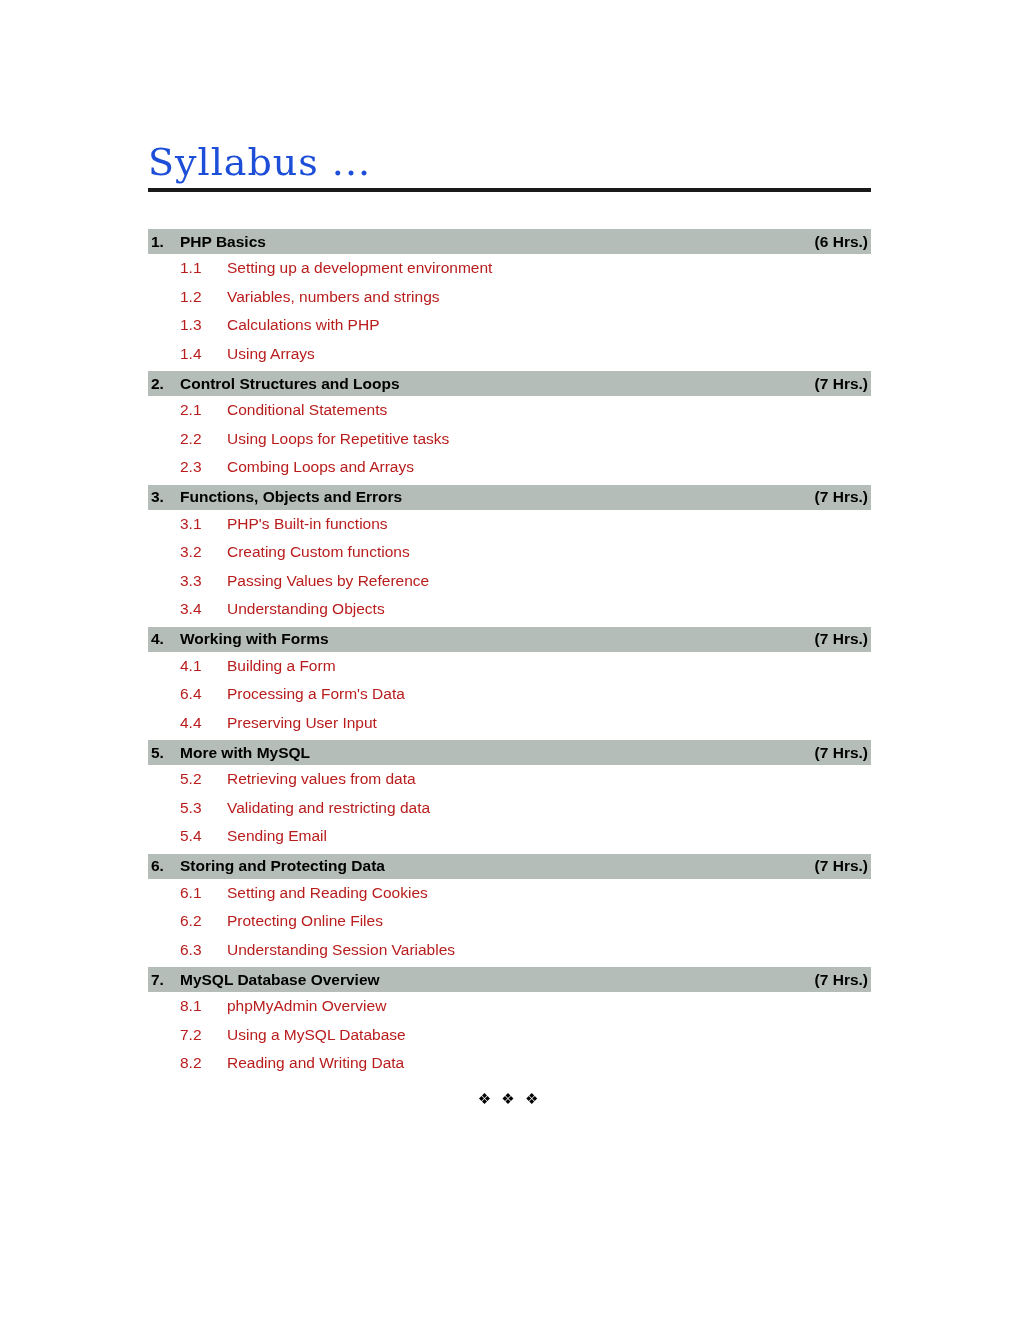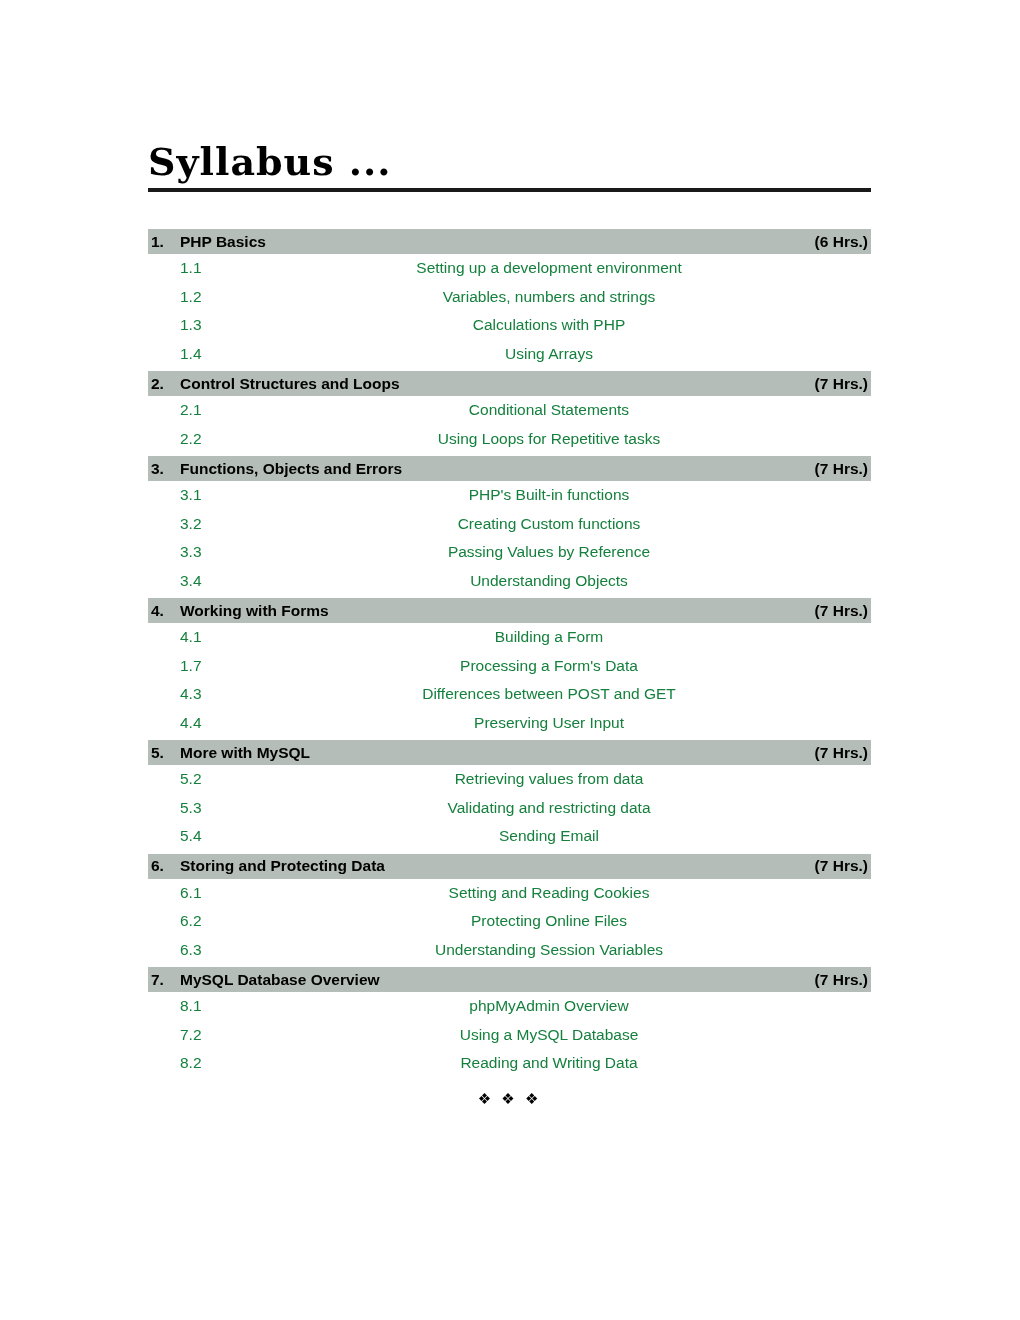--- a/index.html
+++ b/index.html
@@ -17,25 +17,25 @@
     overflow: hidden;
   }
   .content {
     position: absolute;
     left: 148px;
     top: 140px;
     width: 723px;
   }
   .page-title {
     font-family: "DejaVu Serif", serif;
-    font-weight: bold;
+    font-weight: normal;
     font-size: 38px;
     line-height: 44px;
     letter-spacing: 1px;
-    color: #000000;
+    color: #1d4ed8;
   }
   .title-rule {
     margin-top: 4px;
     height: 4px;
     background: #1a1a1a;
   }
   .sections {
     margin-top: 37px;
   }
   .section-bar {
@@ -59,29 +59,28 @@
   .bar-hours {
     flex: 0 0 auto;
     text-align: right;
     white-space: nowrap;
   }
   .item-row {
     display: flex;
     align-items: center;
     height: 28.5px;
     font-size: 15.5px;
-    color: #15803d;
+    color: #b91c1c;
   }
   .item-number {
     flex: 0 0 47px;
     margin-left: 32px;
   }
   .item-text {
     flex: 1 1 auto;
-    text-align: center;
   }
   .footer-ornament {
     margin-top: 12px;
     text-align: center;
     font-size: 15px;
     letter-spacing: 3px;
     color: #000000;
   }
 </style>
 </head>
@@ -119,20 +118,24 @@
           <span class="bar-hours">(7 Hrs.)</span>
         </div>
         <div class="item-row">
           <span class="item-number">2.1</span>
           <span class="item-text">Conditional Statements</span>
         </div>
         <div class="item-row">
           <span class="item-number">2.2</span>
           <span class="item-text">Using Loops for Repetitive tasks</span>
         </div>
+        <div class="item-row">
+          <span class="item-number">2.3</span>
+          <span class="item-text">Combing Loops and Arrays</span>
+        </div>
         <div class="section-bar" style="background: rgb(180, 189, 184);">
           <span class="bar-number">3.</span>
           <span class="bar-title">Functions, Objects and Errors</span>
           <span class="bar-hours">(7 Hrs.)</span>
         </div>
         <div class="item-row">
           <span class="item-number">3.1</span>
           <span class="item-text">PHP's Built-in functions</span>
         </div>
         <div class="item-row">
@@ -150,26 +153,22 @@
         <div class="section-bar" style="background: rgb(180, 189, 184);">
           <span class="bar-number">4.</span>
           <span class="bar-title">Working with Forms</span>
           <span class="bar-hours">(7 Hrs.)</span>
         </div>
         <div class="item-row">
           <span class="item-number">4.1</span>
           <span class="item-text">Building a Form</span>
         </div>
         <div class="item-row">
-          <span class="item-number">1.7</span>
+          <span class="item-number">6.4</span>
           <span class="item-text">Processing a Form's Data</span>
-        </div>
-        <div class="item-row">
-          <span class="item-number">4.3</span>
-          <span class="item-text">Differences between POST and GET</span>
         </div>
         <div class="item-row">
           <span class="item-number">4.4</span>
           <span class="item-text">Preserving User Input</span>
         </div>
         <div class="section-bar" style="background: rgb(180, 189, 184);">
           <span class="bar-number">5.</span>
           <span class="bar-title">More with MySQL</span>
           <span class="bar-hours">(7 Hrs.)</span>
         </div>

